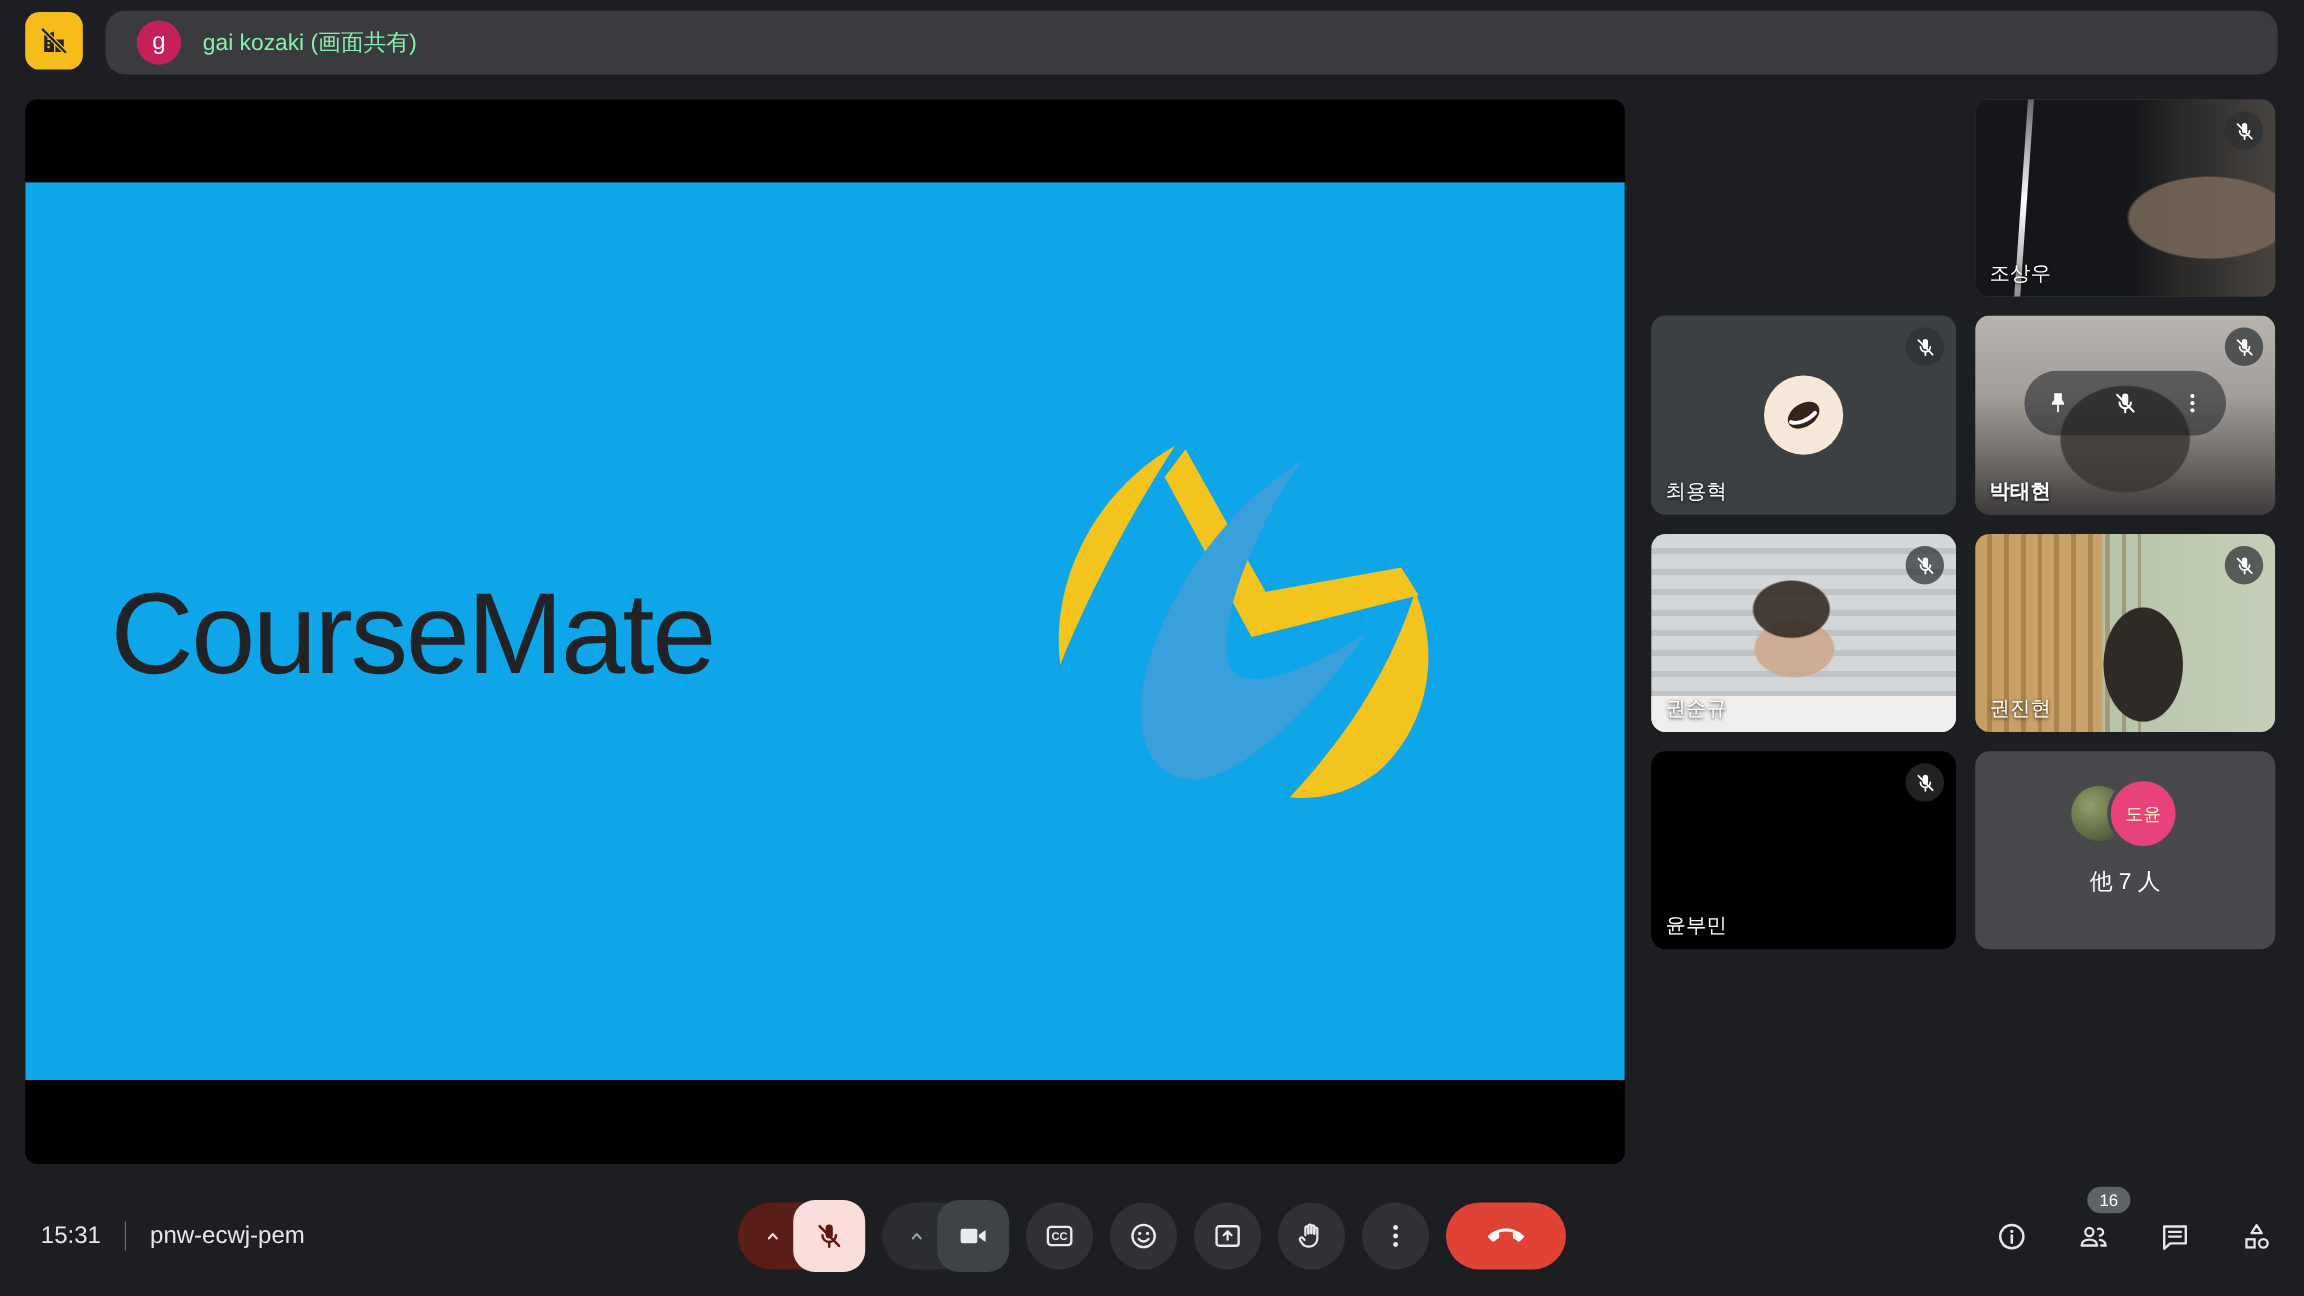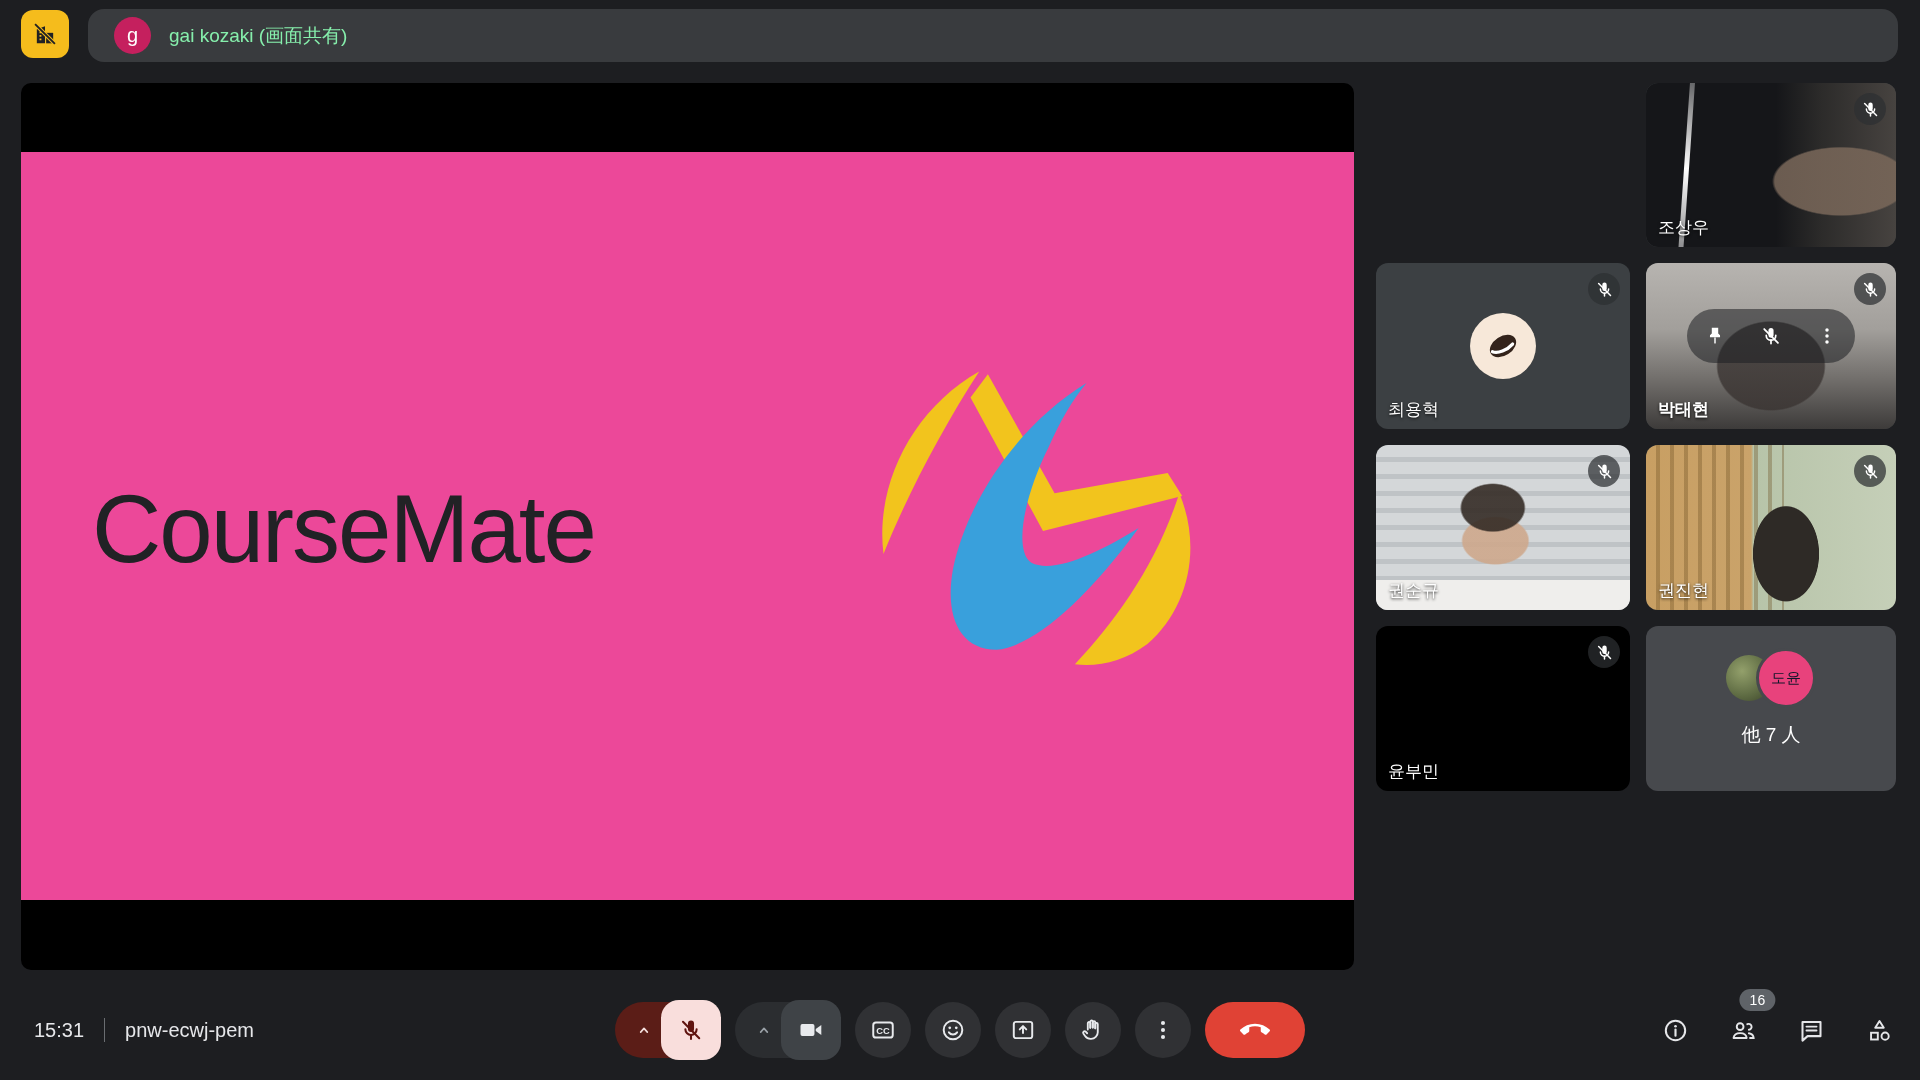--- a/index.html
+++ b/index.html
@@ -13,21 +13,21 @@
   .app-icon svg{width:28px;height:28px;color:#202124;}
   .presenter-pill{position:absolute;left:88px;top:9px;right:22px;height:53px;border-radius:16px;
             background:#393b3e;display:flex;align-items:center;}
   .presenter-avatar{width:37px;height:37px;border-radius:50%;background:#c5205e;color:#fff;
             font-size:20px;display:flex;align-items:center;justify-content:center;margin-left:26px;}
   .presenter-label{margin-left:18px;font-size:19px;color:#86efac;}
 
   
   .stage{position:absolute;left:21px;top:83px;width:1333px;height:887px;background:#000;
          border-radius:10px;overflow:hidden;}
-  .slide{position:absolute;left:0;top:69px;width:100%;height:748px;background:#ec4899;}
+  .slide{position:absolute;left:0;top:69px;width:100%;height:748px;background:#0ea5e9;}
   .slide-title{position:absolute;left:71px;top:322px;font-size:96px;letter-spacing:-2px;
          color:#212225;font-weight:400;}
   .logo{position:absolute;left:848px;top:206px;width:348px;height:340px;}
 
   
   .tile{position:absolute;border-radius:12px;background:#3c4043;overflow:hidden;}
   .t1{left:1376px;top:83px;width:254px;height:164px;border:3px solid #7baaf7;}
   .t2{left:1646px;top:83px;width:250px;height:164px;}
   .t3{left:1376px;top:263px;width:254px;height:166px;}
   .t4{left:1646px;top:263px;width:250px;height:166px;font-weight:bold;}
@@ -86,21 +86,21 @@
   .cookie-circle{width:66px;height:66px;border-radius:50%;background:#f7e8d9;
      display:flex;align-items:center;justify-content:center;}
   .cookie-circle svg{width:46px;height:46px;}
 
   
   .ov-avatars{position:absolute;left:0;top:22px;width:100%;display:flex;align-items:center;justify-content:center;}
   .ov-green{width:46px;height:46px;border-radius:50%;z-index:1;
      background:radial-gradient(circle at 35% 35%,#93a06b,#5d6a42 60%,#39422a);}
   .ov-pink{width:54px;height:54px;border-radius:50%;margin-left:-16px;z-index:2;
      display:flex;align-items:center;justify-content:center;border:3px solid #47494d;
-     color:#0f172a;font-size:15px;}
+     color:#fef9c3;font-size:15px;}
   .ov-label{position:absolute;left:0;top:96px;width:100%;text-align:center;font-size:19px;color:#fff;}
 
   
   .footer{position:absolute;left:0;bottom:0;width:100%;height:100px;}
   .foot-left{position:absolute;left:34px;top:0;height:100%;display:flex;align-items:center;font-size:20px;color:#e6e7ea;}
   .foot-sep{width:1px;height:24px;background:#6a6d71;margin:0 20px;}
   .foot-center{position:absolute;left:50%;top:50%;transform:translate(-50%,-50%);
      display:flex;align-items:center;gap:14px;}
   .grp{display:flex;align-items:center;}
   .grp-seg{width:58px;height:56px;border-radius:28px 0 0 28px;display:flex;align-items:center;justify-content:center;}
@@ -109,21 +109,21 @@
   .seg-cam{background:#2b2d30;color:#9aa0a6;}
   .btn{border:none;cursor:pointer;display:flex;align-items:center;justify-content:center;}
   .btn-mic{width:60px;height:60px;border-radius:18px;background:#f9dedc;margin-left:-12px;color:#601410;}
   .btn-cam{width:60px;height:60px;border-radius:18px;background:#3f4347;margin-left:-12px;color:#e8eaed;}
   .btn-circle{width:56px;height:56px;border-radius:50%;background:#303134;color:#e8eaed;}
   .btn svg{width:26px;height:26px;}
   .btn-end{width:100px;height:56px;border-radius:28px;background:#e04235;color:#fff;}
   .btn-end svg{width:30px;height:30px;}
   .foot-right{position:absolute;right:26px;top:0;height:100%;display:flex;align-items:center;gap:38px;}
   .panel-btn{position:relative;background:none;border:none;cursor:pointer;color:#e5e6e9;
-     width:30px;height:30px;display:flex;align-items:center;justify-content:center;padding:0;}
+     width:30px;height:30px;display:flex;align-items:center;justify-content:flex-end;padding:0;}
   .panel-btn svg{width:27px;height:27px;}
   .count-badge{position:absolute;top:-26px;left:50%;transform:translateX(-10%);min-width:22px;height:22px;
      padding:0 7px;border-radius:12px;background:#5f6368;color:#fff;font-size:14px;
      display:flex;align-items:center;justify-content:center;}
 </style>
 </head>
 <body>
 
 <svg width="0" height="0" style="position:absolute">
   <defs>

